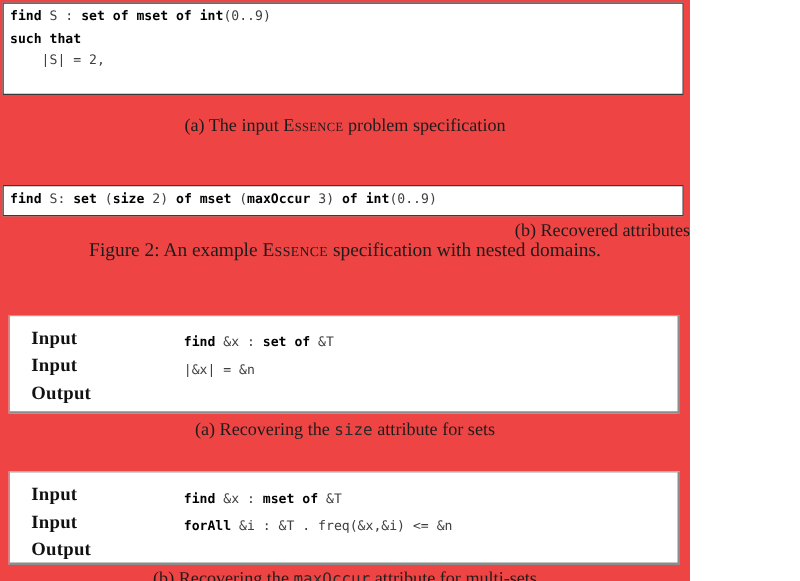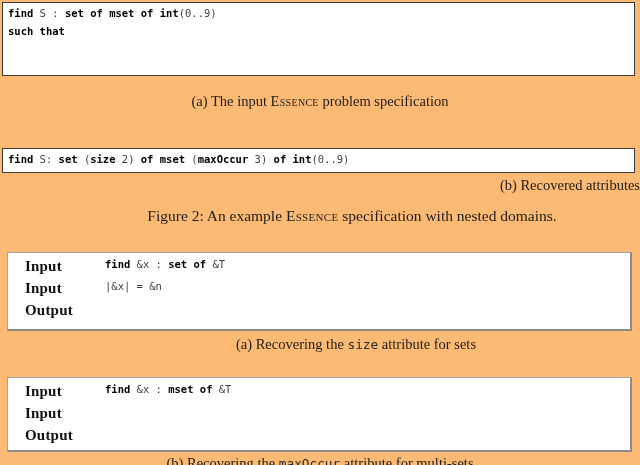--- a/index.html
+++ b/index.html
@@ -1,76 +1,77 @@
 <!DOCTYPE html>
 <html><head>
 <meta charset="utf-8">
 <style>
   html, body { margin:0; padding:0; background:#ffffff; }
   .page {
-    position:relative; width:640px; height:465px; overflow:hidden;
-    background:#fdba74; color:#1c1c1c;
+    position:relative; width:552px; height:465px; overflow:hidden;
+    background:#ef4444; color:#1c1c1c;
     font-family:"Liberation Serif", serif;
   }
   
   .codebox {
     position:absolute; left:2px; right:5px;
     border:1.5px solid #3a3a3a; background:#ffffff;
     padding:2px 0 0 5px; box-sizing:border-box;
   }
   
   .rulebox {
     position:absolute; left:7px; right:8px;
     border:1px solid #a2a2a2; border-right:2px solid #8c8c8c;
     border-bottom:2px solid #8c8c8c; background:#ffffff;
     padding:5px 0 0 17px; box-sizing:border-box;
   }
   .code {
     font-family:"DejaVu Sans Mono", monospace;
     font-size:10.5px; line-height:17.5px;
     white-space:pre; color:#3f3f3f;
   }
-  .rule-row { display:flex; align-items:flex-start; height:22px; }
+  .rule-row { display:flex; align-items:flex-end; height:22px; }
   .rule-label {
     width:80px; flex:0 0 80px; font-weight:bold; font-size:15px;
     color:#111111; letter-spacing:0.2px;
   }
-  .rule-code { font-family:"DejaVu Sans Mono", monospace; font-size:10.5px; white-space:pre; color:#3f3f3f; }
+  .rule-code { font-family:"DejaVu Sans Mono", monospace; font-size:10.5px; white-space:pre; color:#3f3f3f;margin-left:42px; }
   .subcap {
     position:absolute; left:0; width:100%; text-align:center;
     font-size:14.5px; color:#1c1c1c;
   }
   .figcap {
     position:absolute; left:0; width:100%; text-align:center;
     font-size:15.5px; color:#1c1c1c;
   }
   
   .s-b { font-weight:bold; color:#000000; }
   .s-r { font-weight:normal; color:#3f3f3f; }
   .s-sc { font-variant:small-caps; letter-spacing:0.3px; }
   .s-tt { font-family:"DejaVu Sans Mono", monospace; font-size:0.88em; color:#2a2a2a; }
   
   #box1   { top:2px;   height:74px; }
   #cap-a1 { top:93px;text-align:center;  }
   #box2   { top:148px; height:25px; }
   #cap-b1 { top:177px;text-align:right; }
-  #figcap { top:207px;padding-left:32px; }
+  #figcap { top:192px; }
   #box3   { top:252px; height:79px; }
-  #cap-a2 { top:336px;padding-left:36px; }
+  #cap-a2 { top:336px; }
   #box4   { top:377px; height:75px; }
   #cap-b2 { top:455px; }
 </style>
 </head>
 <body>
 
 <div class="page">
 
   <div class="codebox" id="box1">
     <div class="code"><span class="s-b">find </span><span class="s-r">S : </span><span class="s-b">set of mset of int</span><span class="s-r">(0..9)</span></div>
     <div class="code"><span class="s-b">such that</span></div>
+    <div class="code"><span class="s-r">    |S| = 2,</span></div>
   </div>
 
   <div class="subcap" id="cap-a1"><span>(a) The input </span><span class="s-sc">Essence</span><span> problem specification</span></div>
 
   <div class="codebox" id="box2">
     <div class="code"><span class="s-b">find </span><span class="s-r">S: </span><span class="s-b">set </span><span class="s-r">(</span><span class="s-b">size </span><span class="s-r">2) </span><span class="s-b">of mset </span><span class="s-r">(</span><span class="s-b">maxOccur </span><span class="s-r">3) </span><span class="s-b">of int</span><span class="s-r">(0..9)</span></div>
   </div>
 
   <div class="subcap" id="cap-b1"><span>(b) Recovered attributes</span></div>
 
@@ -92,20 +93,21 @@
 
   <div class="subcap" id="cap-a2"><span>(a) Recovering the </span><span class="s-tt">size</span><span> attribute for sets</span></div>
 
   <div class="rulebox" id="box4">
     <div class="rule-row">
       <span class="rule-label">Input</span>
       <span class="rule-code"><span class="s-b">find </span><span class="s-r">&amp;x : </span><span class="s-b">mset of </span><span class="s-r">&amp;T</span></span>
     </div>
     <div class="rule-row">
       <span class="rule-label">Input</span>
+      <span class="rule-code"><span class="s-b">forAll </span><span class="s-r">&amp;i : &amp;T . freq(&amp;x,&amp;i) &lt;= &amp;n</span></span>
     </div>
     <div class="rule-row">
       <span class="rule-label">Output</span>
     </div>
   </div>
 
   <div class="subcap" id="cap-b2"><span>(b) Recovering the </span><span class="s-tt">maxOccur</span><span> attribute for multi-sets</span></div>
 
 </div>
 

